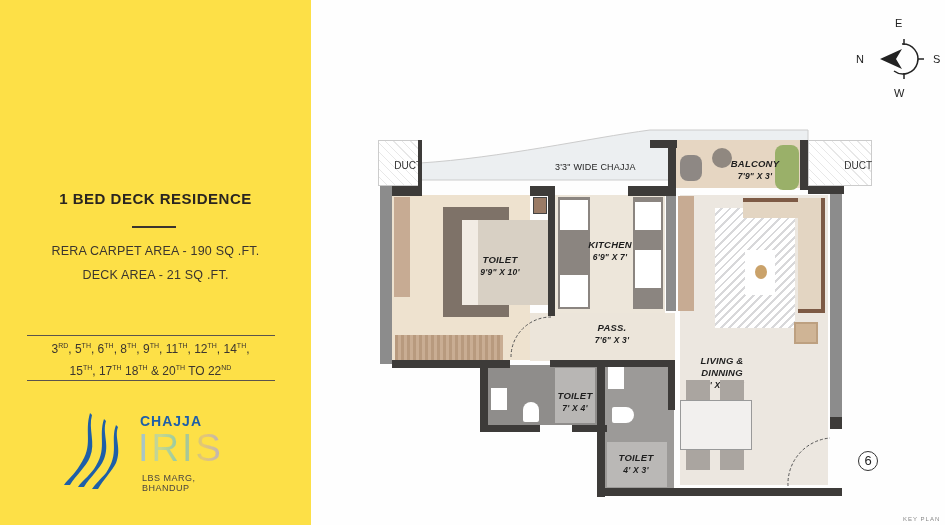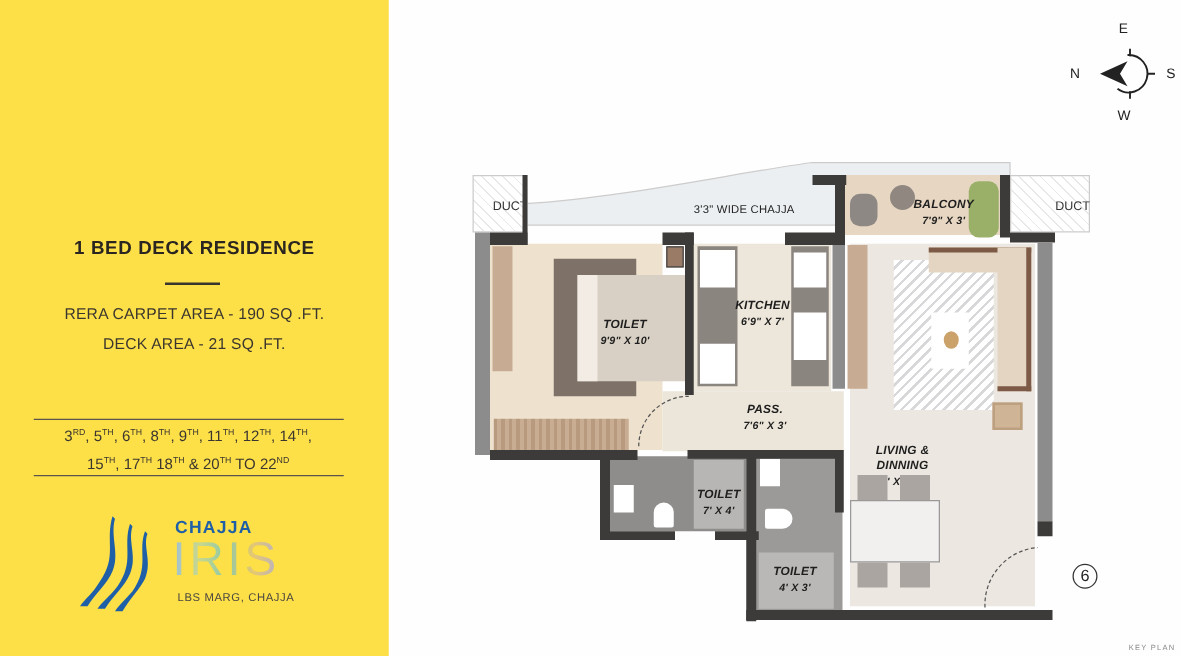--- a/index.html
+++ b/index.html
@@ -46,21 +46,21 @@
   <div class="logo">
     <svg style="position:absolute;left:0;top:0" width="80" height="85" viewBox="0 0 80 85">
       <g fill="#1e5fa8">
         <path d="M30 8 C24 28 34 40 20 60 C14 70 8 74 4 80 L10 80 C16 70 26 62 30 52 C36 38 28 24 32 10Z"></path>
         <path d="M44 14 C38 32 48 44 34 64 C28 72 22 76 18 82 L24 82 C30 72 40 64 44 54 C50 40 42 28 46 16Z"></path>
         <path d="M56 20 C50 36 60 48 46 68 C40 75 36 78 32 84 L38 84 C44 74 52 66 56 58 C62 44 54 32 58 22Z"></path>
       </g>
     </svg>
     <div class="sw">CHAJJA</div>
     <div class="iris">IRIS</div>
-    <div class="loc">LBS MARG, CHAJJA</div>
+    <div class="loc">LBS MARG, BHANDUP</div>
   </div>
 </div>
 
 <div class="compass">
   <span class="lbl" style="left:47px;top:2px">E</span>
   <span class="lbl" style="left:8px;top:38px">N</span>
   <span class="lbl" style="left:85px;top:38px">S</span>
   <span class="lbl" style="left:46px;top:72px">W</span>
   <svg style="position:absolute;left:20px;top:16px" width="66" height="56" viewBox="0 0 66 56">
     <path d="M34 13 A15 15 0 1 1 26 40" fill="none" stroke="#222" stroke-width="1.5"></path>

